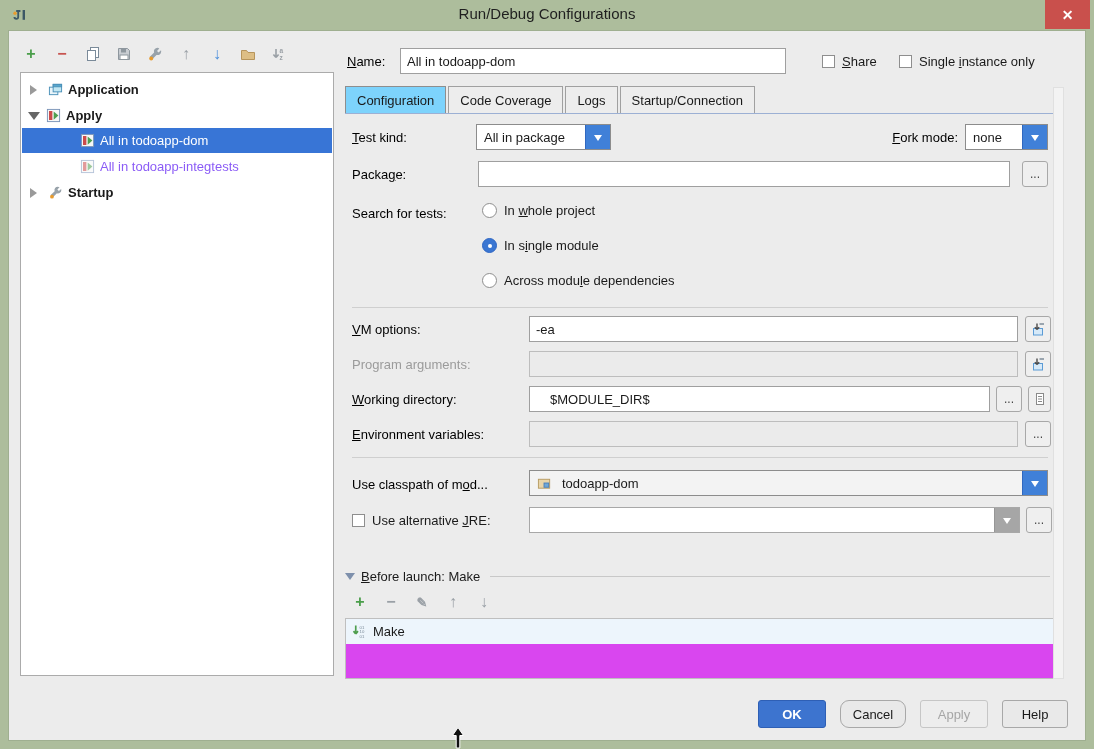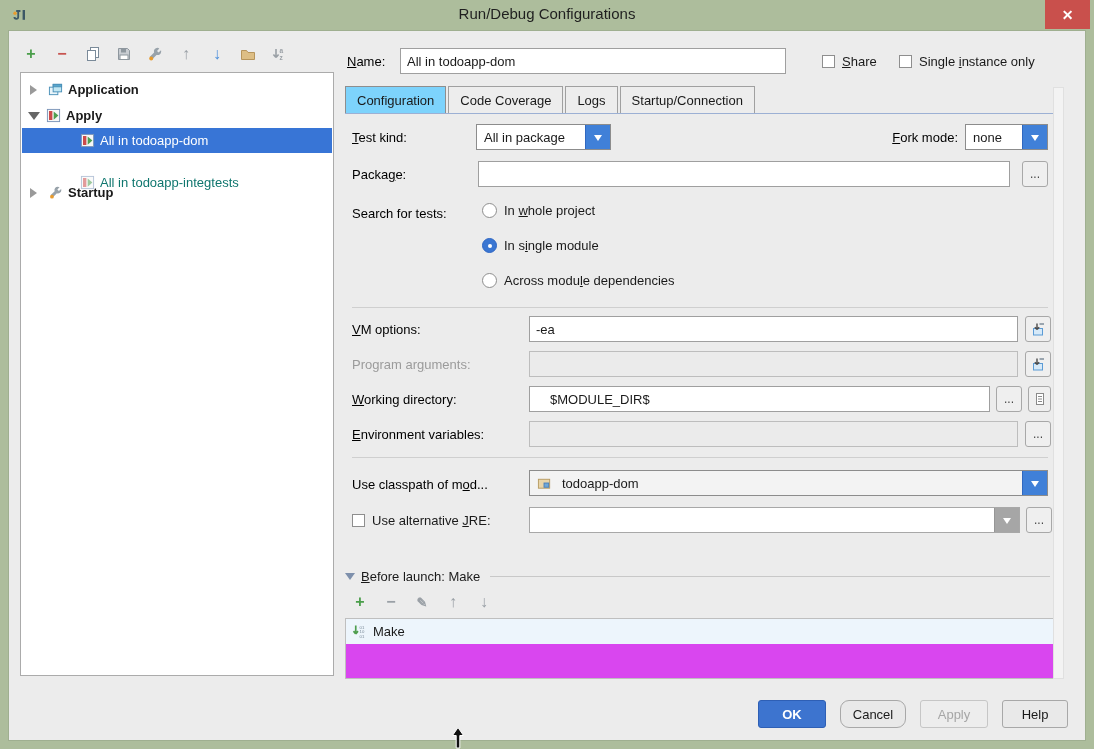--- a/index.html
+++ b/index.html
@@ -32,21 +32,21 @@
   
   .tree-panel { left:20px; top:72px; width:314px; height:604px; background:#fff; border:1px solid #ABABAB; }
   .trow { position:absolute; left:1px; right:1px; height:25px; display:flex; align-items:center; font-size:13px; color:#1a1a1a; }
   .trow .chev { width:0; height:0; margin-right:6px; }
   .chev-r { border:5px solid transparent; border-left:7px solid #9A9A9A; margin-left:8px; }
   .chev-d { border:6px solid transparent; border-top:8px solid #666; margin-left:6px; margin-top:6px; margin-right:3px; }
   .ticon { width:15px; height:15px; margin-right:5px; flex:none; }
   .ticon svg { width:15px; height:15px; display:block; }
   .trow.bold { font-weight:bold; }
   .trow.selected { background:#3875D6; color:#fff; }
-  .trow.dim { color:#0f766e;margin-top:16px; }
+  .trow.dim { color:#8b5cf6; }
   .indent2 { padding-left:58px; }
   .faded { opacity:.55; }
 
   
   .lbl { font-size:13px; color:#000000; white-space:nowrap; }
   .lbl.dis { color:#9B9B9B; }
   .field { background:#fff; border:1px solid #9F9F9F; height:26px; font-size:13px; color:#1a1a1a;
            display:flex; align-items:center; padding:0 6px; font-family:"Liberation Sans",sans-serif; }
   input.field { outline:none; }
   .field.dis { background:#EBEBEB; border-color:#BDBDBD; }

